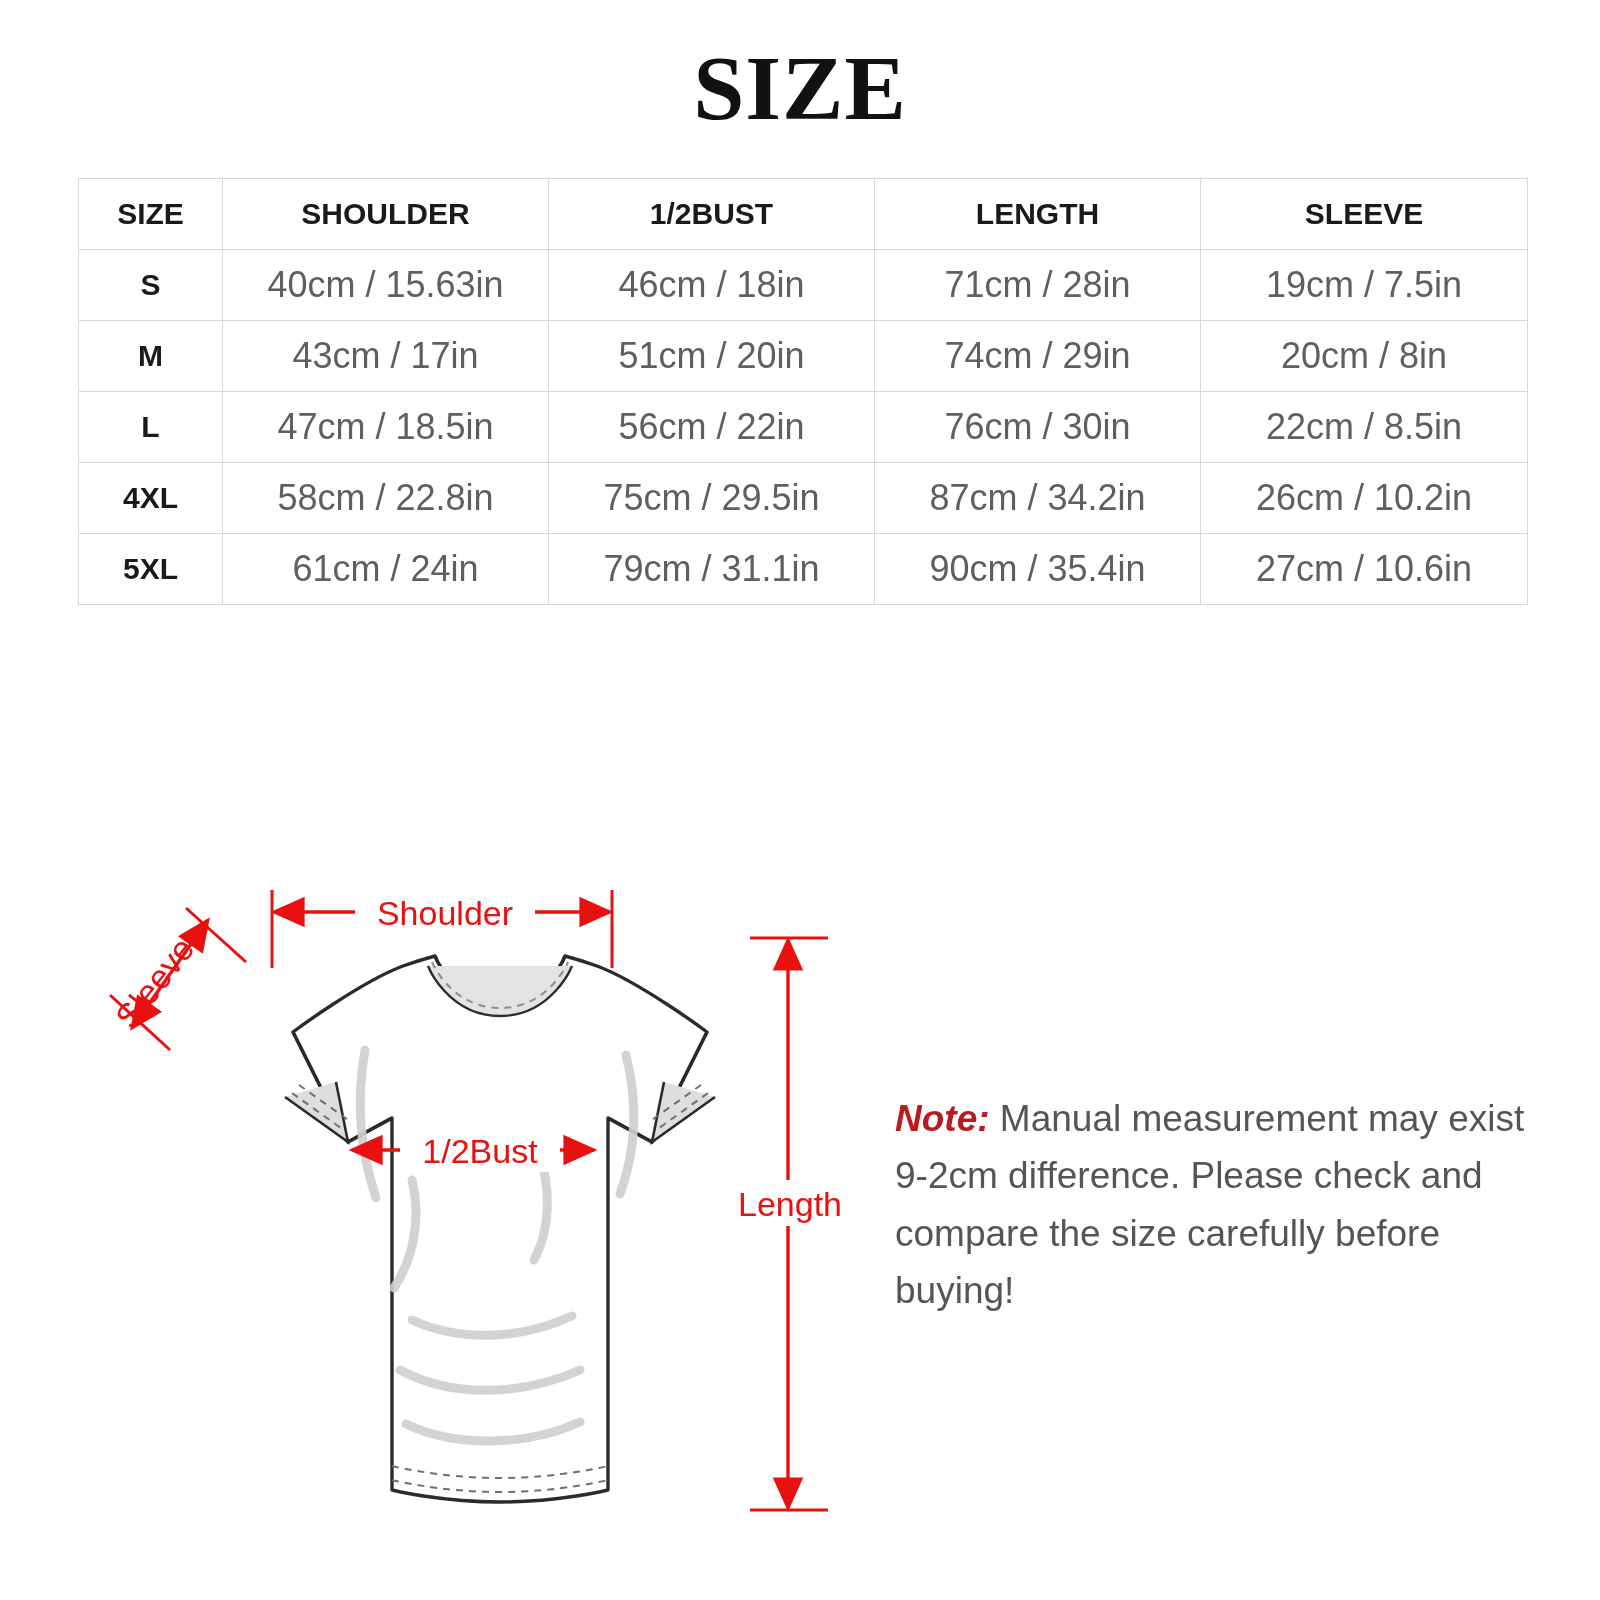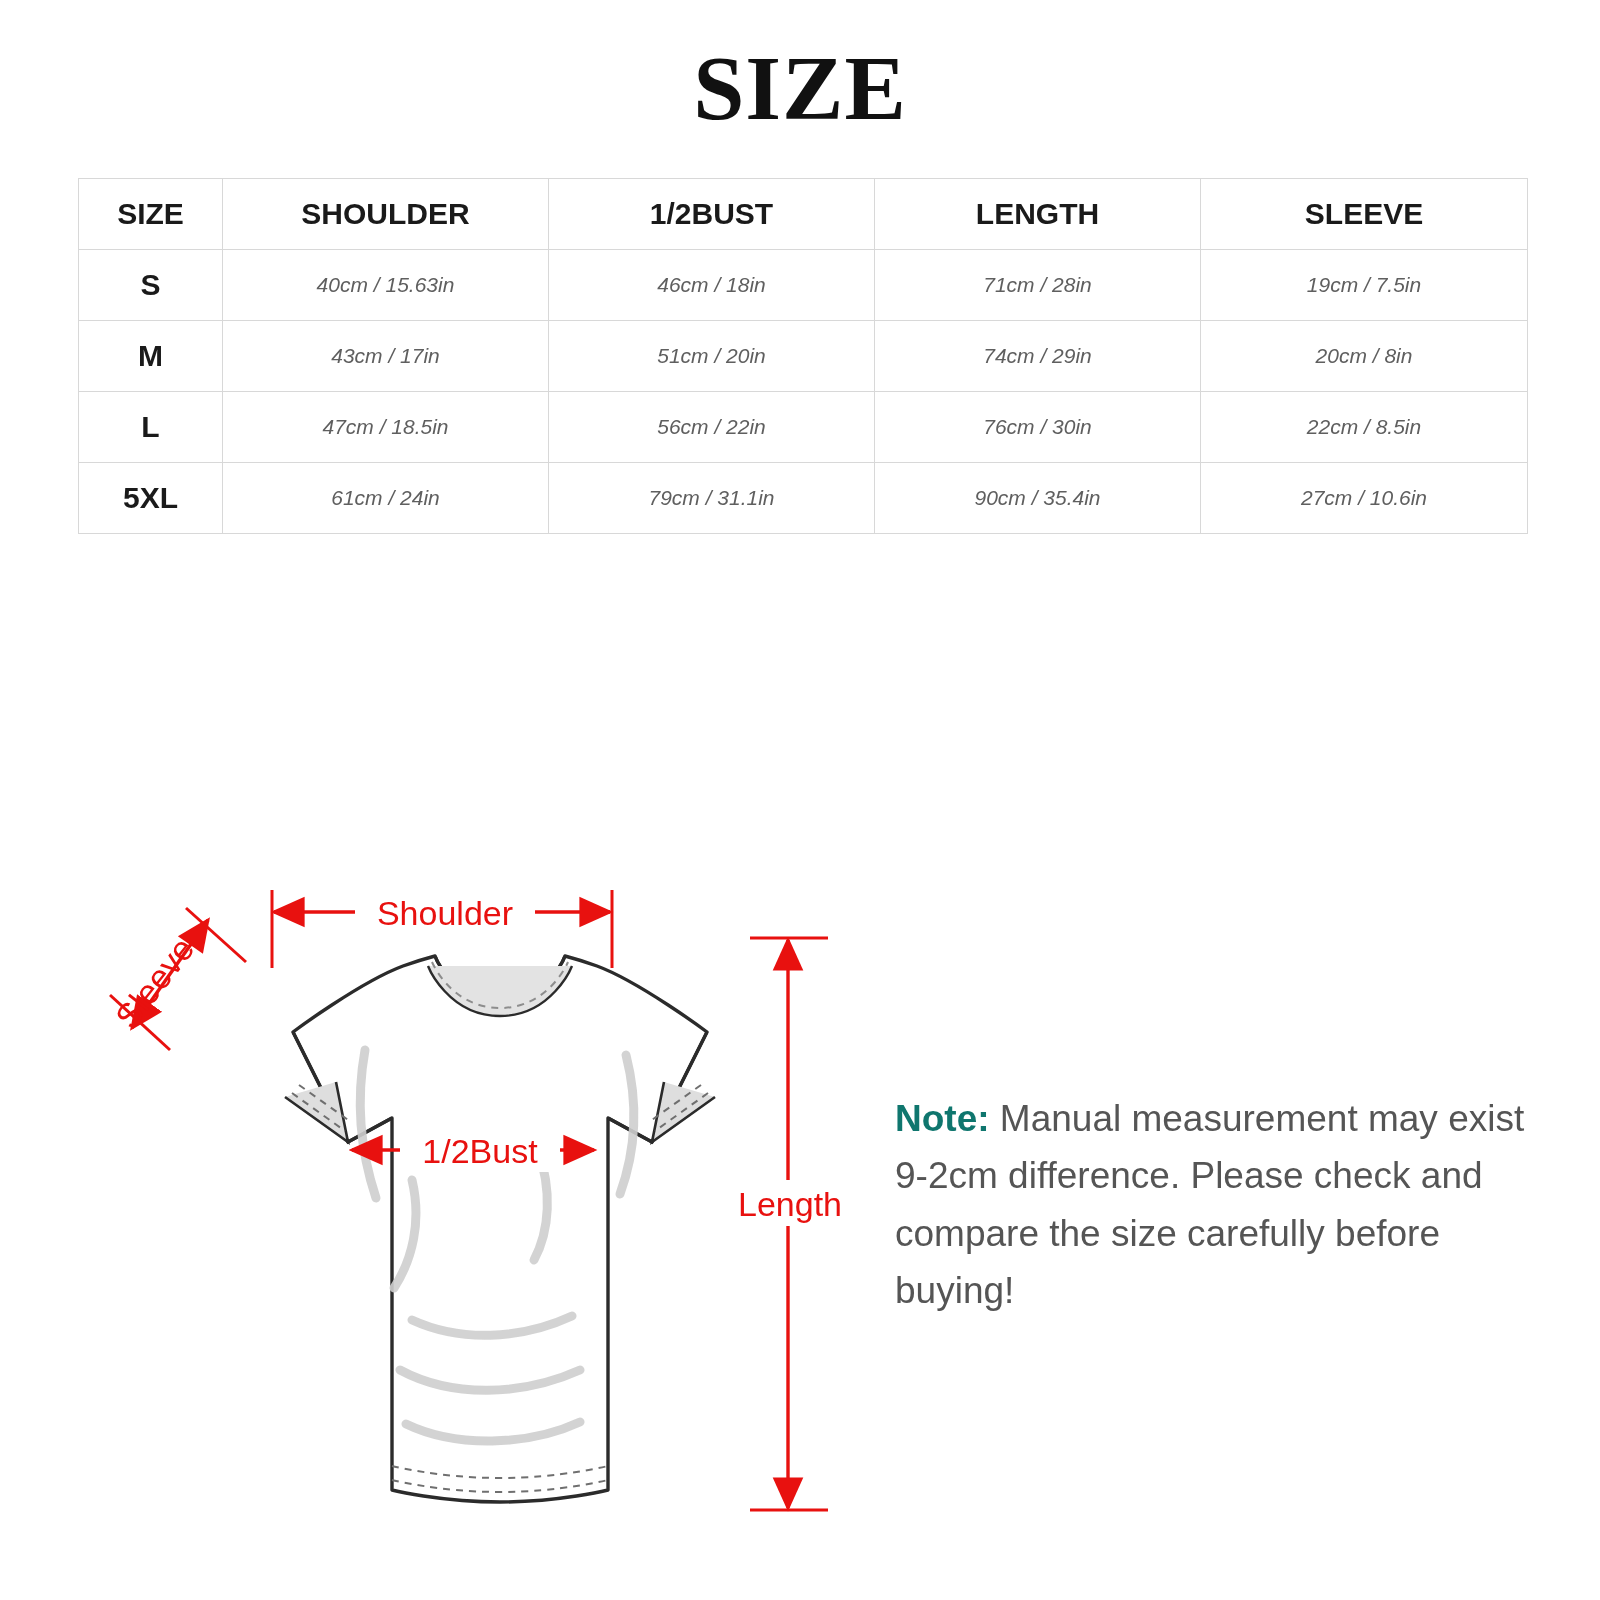--- a/index.html
+++ b/index.html
@@ -50,23 +50,22 @@
     font-weight: bold;
     color: #1a1a1a;
   }
   #size-table td.sz {
     font-size: 30px;
     font-weight: bold;
     color: #1a1a1a;
     width: 143px;
   }
   #size-table td.val {
-    font-size: 21px;
+    font-size: 36px;
     color: #5f5f5f;
-    font-style: italic;
   }
   #size-table th.c0 { width: 143px; }
   #size-table th.c1 { width: 325px; }
   #size-table th.c2 { width: 325px; }
   #size-table th.c3 { width: 325px; }
   #size-table th.c4 { width: 326px; }
 
   
   #diagram {
     position: absolute;
@@ -82,21 +81,22 @@
     position: absolute;
     top: 1090px;
     left: 895px;
     width: 640px;
     font-size: 37px;
     line-height: 1.55;
     color: #555555;
   }
   #note .note-label {
     font-weight: bold;
-    color: #0f766e;
+    color: #b91c1c;
+    font-style: italic;
   }
 </style>
 </head>
 <body>
 
 <div id="title">SIZE</div>
 
 <table id="size-table">
   <thead>
     <tr>
@@ -121,20 +121,27 @@
       <td class="val">51cm / 20in</td>
       <td class="val">74cm / 29in</td>
       <td class="val">20cm / 8in</td>
     </tr>
     <tr>
       <td class="sz">L</td>
       <td class="val">47cm / 18.5in</td>
       <td class="val">56cm / 22in</td>
       <td class="val">76cm / 30in</td>
       <td class="val">22cm / 8.5in</td>
+    </tr>
+    <tr>
+      <td class="sz">4XL</td>
+      <td class="val">58cm / 22.8in</td>
+      <td class="val">75cm / 29.5in</td>
+      <td class="val">87cm / 34.2in</td>
+      <td class="val">26cm / 10.2in</td>
     </tr>
     <tr>
       <td class="sz">5XL</td>
       <td class="val">61cm / 24in</td>
       <td class="val">79cm / 31.1in</td>
       <td class="val">90cm / 35.4in</td>
       <td class="val">27cm / 10.6in</td>
     </tr>
   </tbody>
 </table>

